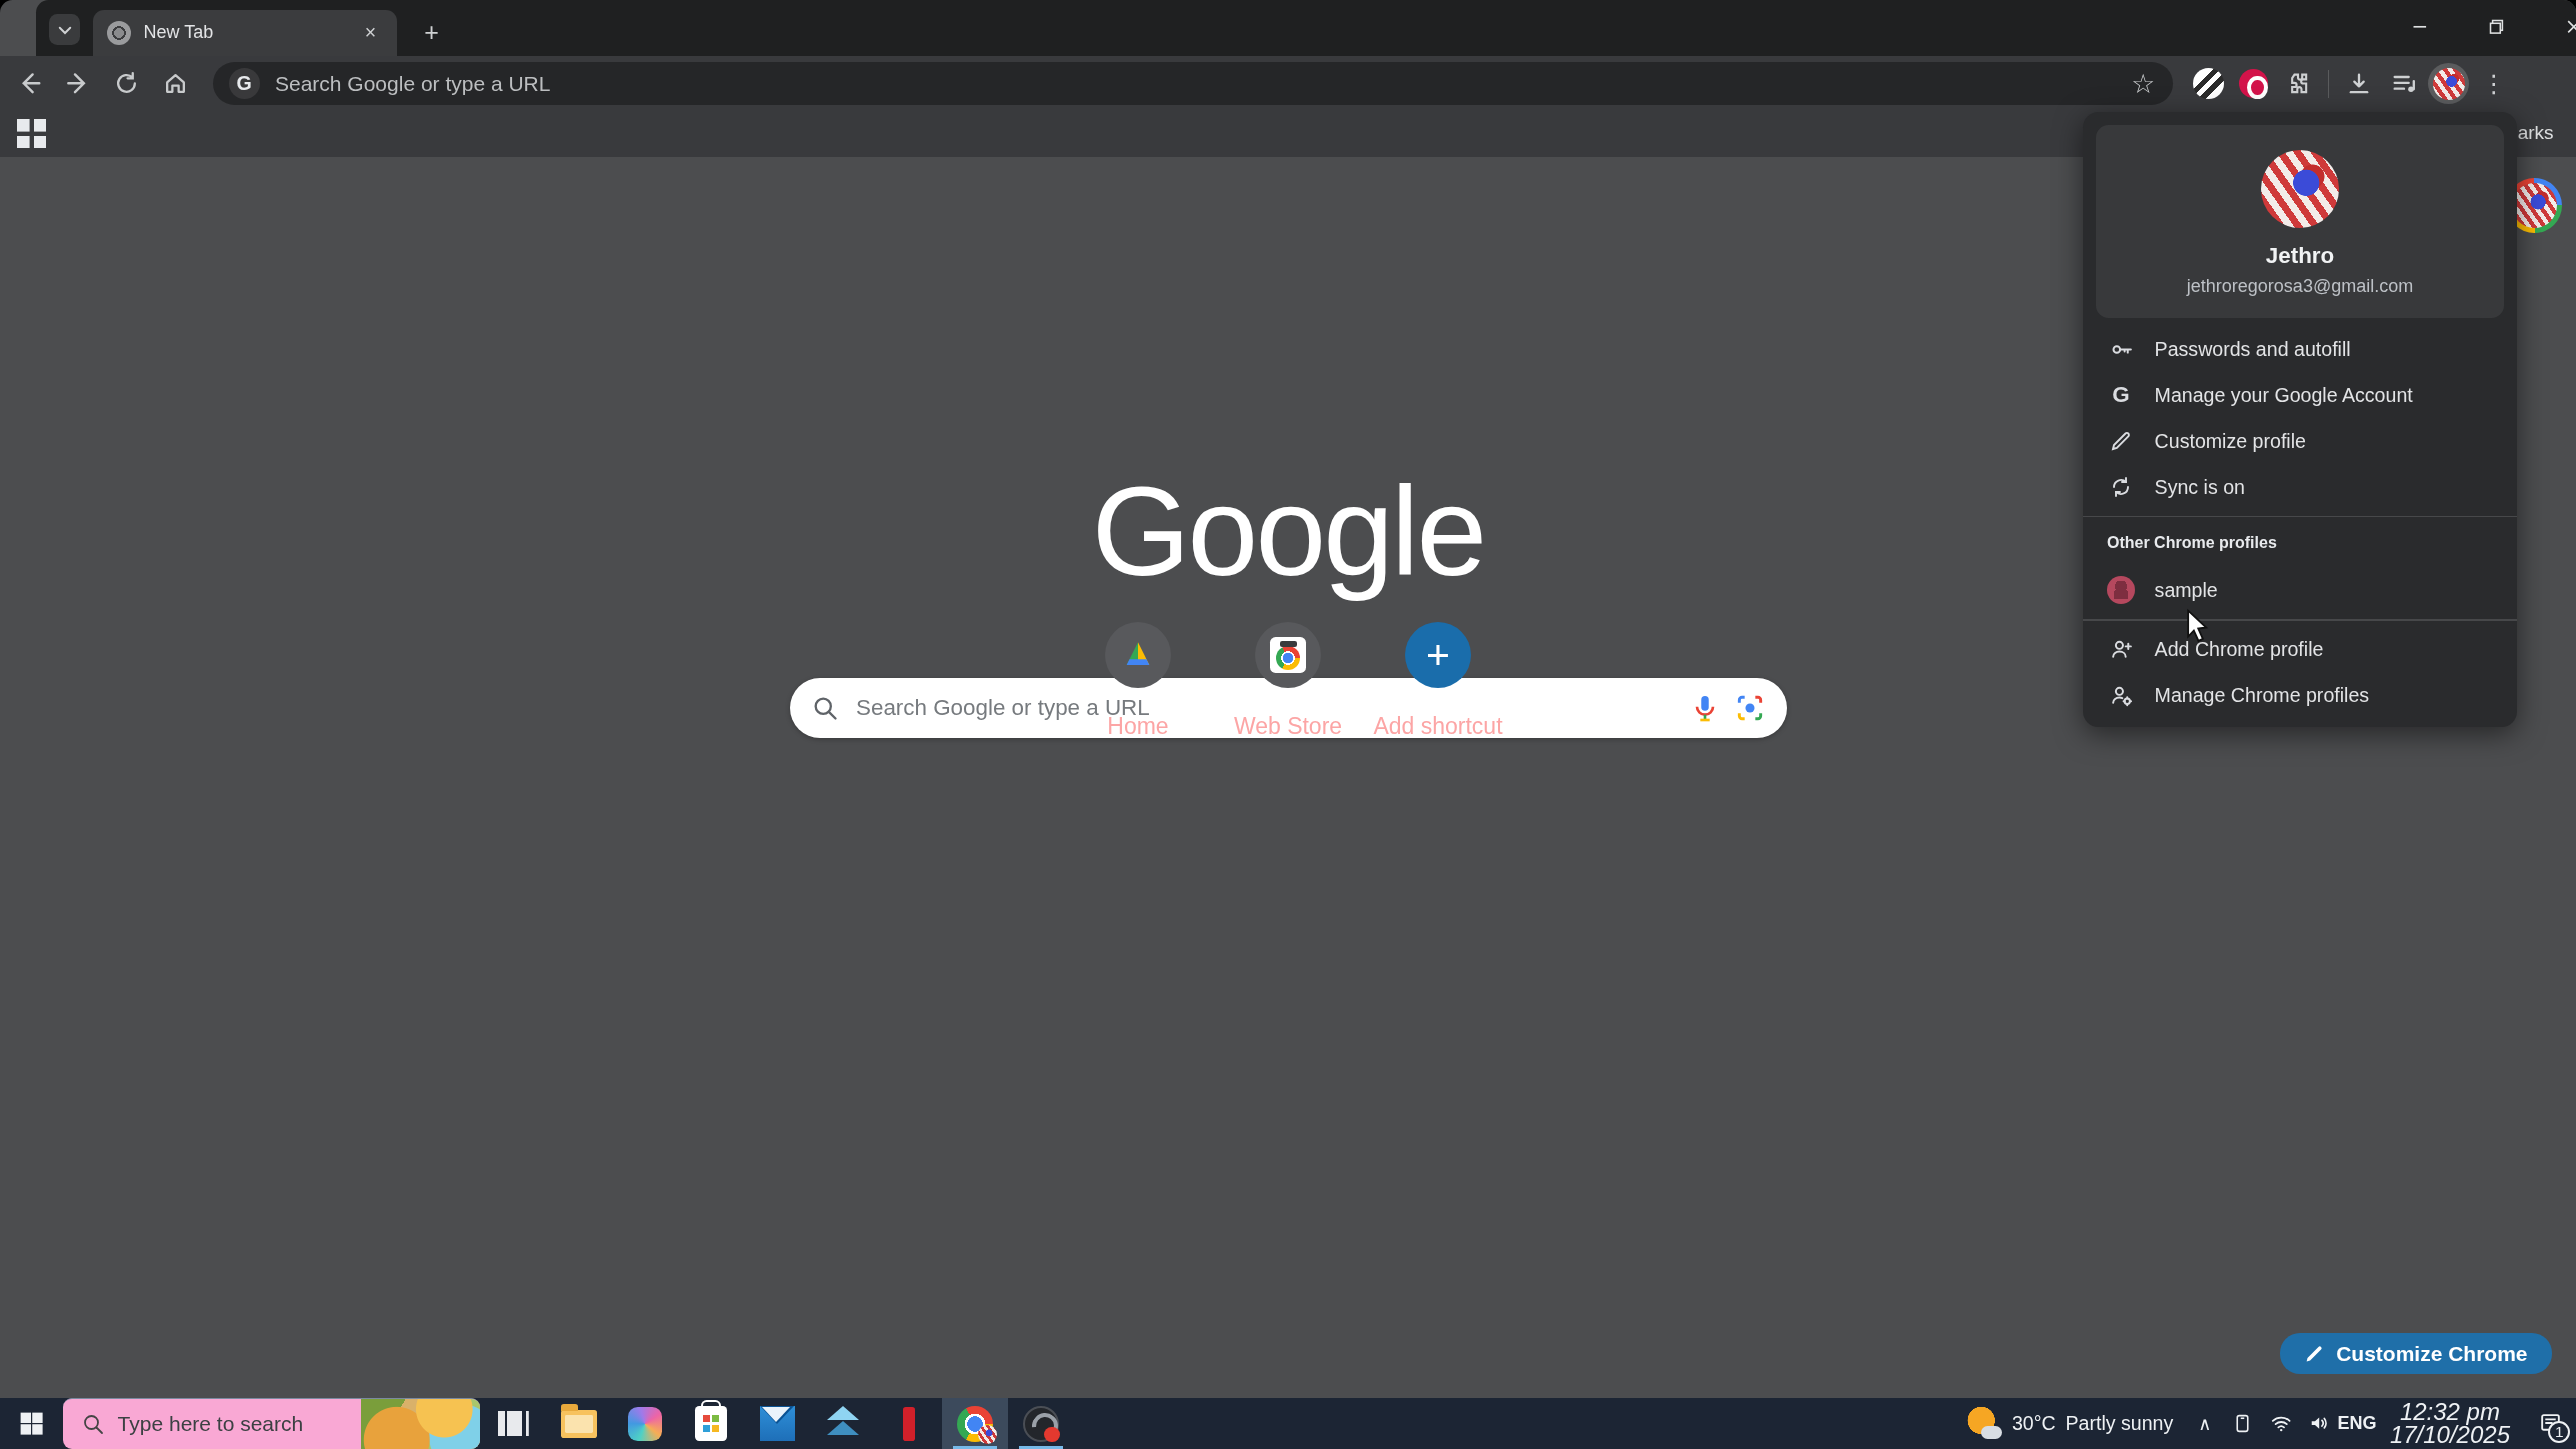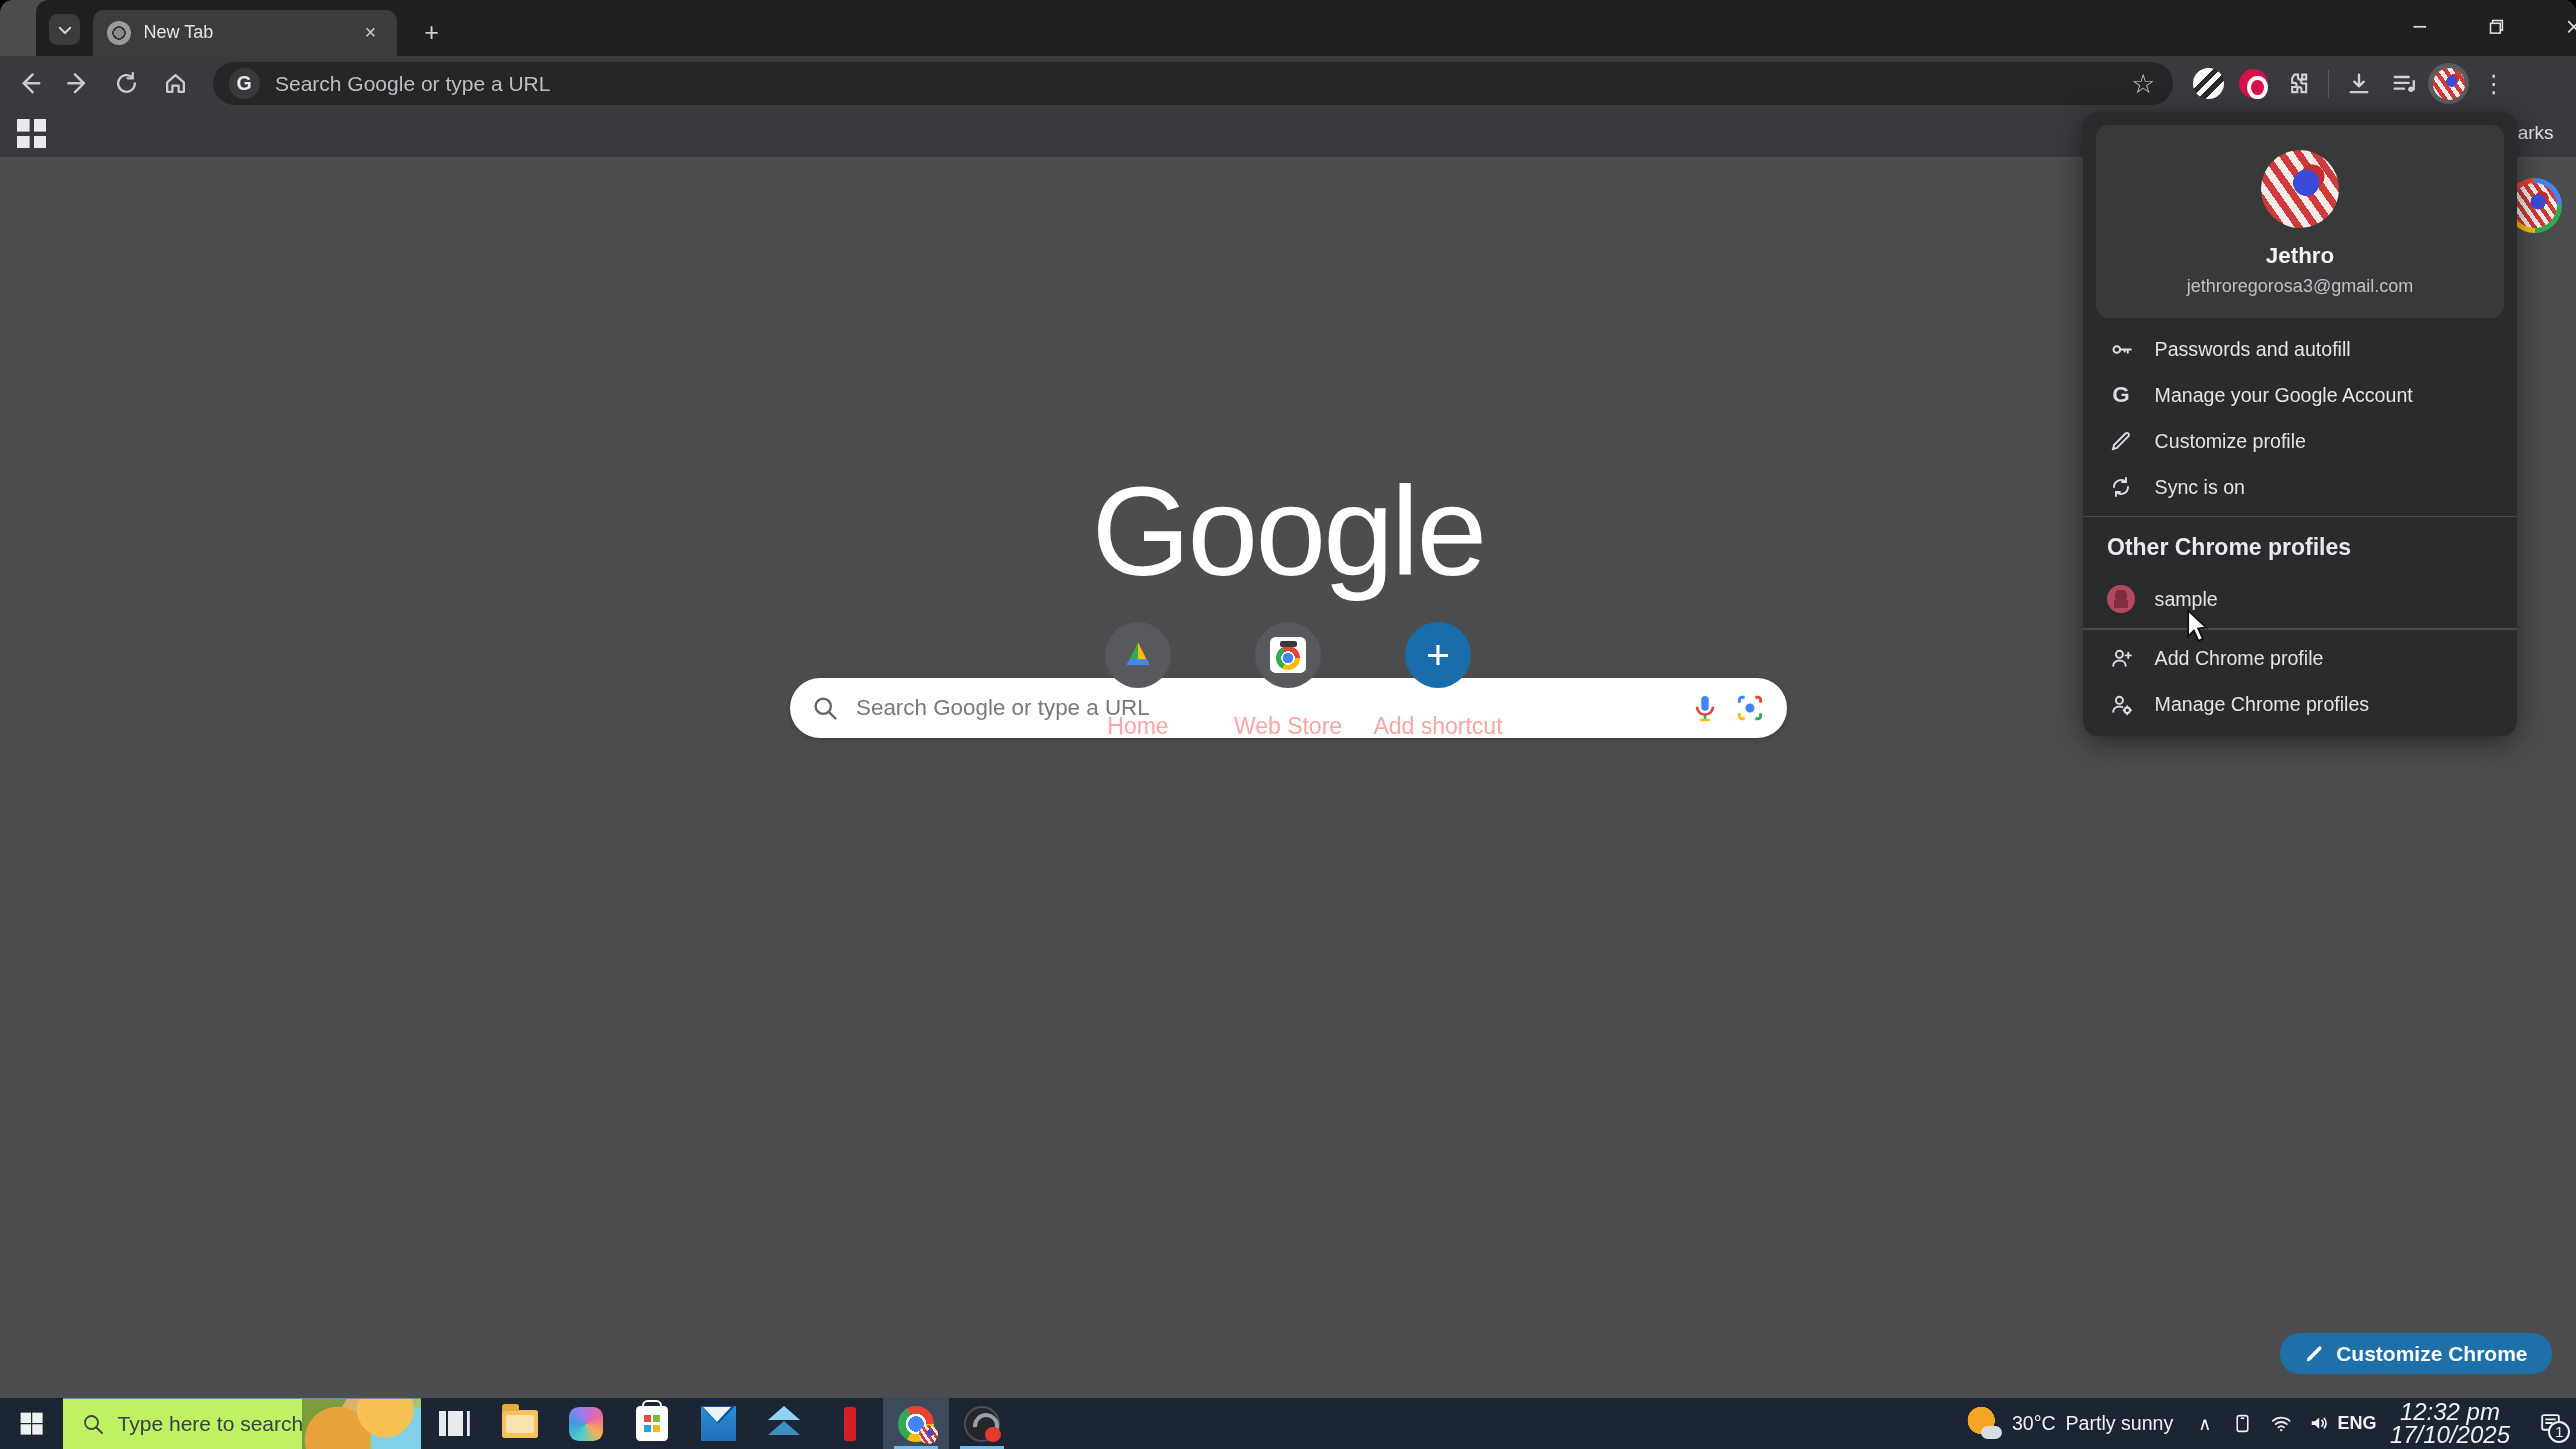--- a/index.html
+++ b/index.html
@@ -115,36 +115,36 @@
       radial-gradient(circle at 58% 42%, #3b4bd8 0 20%, rgba(0,0,0,0) 21%),
       radial-gradient(circle at 66% 34%, #c32d2d 0 16%, rgba(0,0,0,0) 17%),
       repeating-linear-gradient(55deg, #cf3a3a 0 7px, #f3ece9 7px 14px); }
   .menu-name { margin-top:15.4px; color:#f1f3f4; font-size:22.4px; font-weight:bold; }
   .menu-email { margin-top:7px; color:#bdc1c6; font-size:18px; }
   .menu-row { height:38px; display:flex; align-items:center; padding-left:24px; color:#e3e4e6;
     font-size:19.6px;margin-top:8px; }
   .menu-row .mi { width:28px; height:28px; margin-right:19.6px; display:flex; align-items:center;
     justify-content:center; color:#dadce0; flex:0 0 auto; }
   .menu-divider { height:1.4px; background:#47484a; margin:9.8px 0; }
-  .menu-header { padding:7px 0 11.2px 24px; color:#e8eaed; font-size:23px; font-weight:bold; }
+  .menu-header { padding:7px 0 11.2px 24px; color:#e8eaed; font-size:16px; font-weight:bold; }
   .sample-avatar { width:28px; height:28px; border-radius:50%; background:#b5485e; position:relative; }
   .sample-avatar::after { content:""; position:absolute; left:7px; top:4.9px; width:14px; height:18px;
     background:radial-gradient(circle at 50% 30%, #7e2e40 0 42%, rgba(0,0,0,0) 43%),
                radial-gradient(circle at 50% 95%, #7e2e40 0 52%, rgba(0,0,0,0) 53%); }
   .g-letter { font-size:22.4px; font-weight:bold; color:#e8eaed; }
 
   
   .cursor { position:absolute; left:2183px; top:608px; z-index:20; }
 
   
   .taskbar { position:absolute; left:0; top:1398px; width:2576px; height:51px; background:#1c2534;
     display:flex; align-items:center; z-index:30; }
   .tb-start { width:63px; height:51px; display:flex; align-items:center; justify-content:center; }
-  .tb-searchbox { width:358px; height:51px; background:#bef264; border-top:1.4px solid #7a8aa0;
-    display:flex; align-items:center; position:relative; overflow:hidden; }
+  .tb-searchbox { width:417px; height:51px; background:#f9a8d4; border-top:1.4px solid #7a8aa0;
+    display:flex; align-items:center; position:relative; overflow:hidden;border-radius:9px; }
   .tb-search-text { color:#3c4043; font-size:21px; margin-left:12.6px; white-space:nowrap; }
   .tb-search-img { position:absolute; right:0; top:0; width:119px; height:51px;
     background:
       radial-gradient(circle at 70% 20%, #f6c251 0 30%, rgba(0,0,0,0) 31%),
       radial-gradient(circle at 30% 80%, #e8a23c 0 35%, rgba(0,0,0,0) 36%),
       radial-gradient(circle at 85% 75%, #7fd0e8 0 30%, rgba(0,0,0,0) 31%),
       linear-gradient(120deg,#7a9e3b 0 30%, #d9b16a 30% 60%, #a8c66c 60% 100%); }
   .tb-app { width:66px; height:51px; display:flex; align-items:center; justify-content:center;
     position:relative; }
   .tb-app.focused { background:#3c4a5c; }

